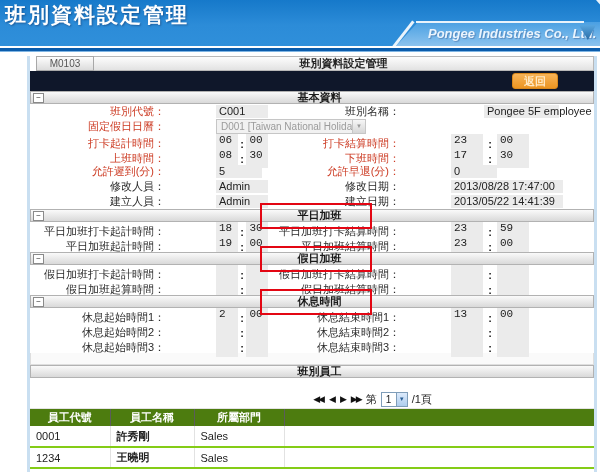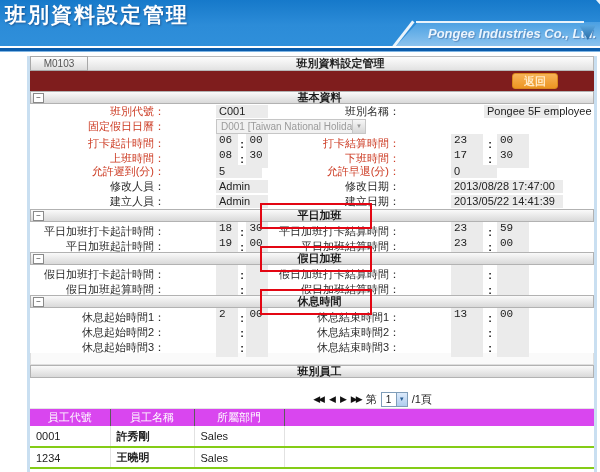--- a/index.html
+++ b/index.html
@@ -27,28 +27,28 @@
                    background:#e9f3fb; transform:rotate(-42deg); }
   .under1 { height:2px; background:#ffffff; }
   .under2 { height:3px; background:#0b5cab; }
   .under3 { height:1px; background:#7fb5e3; }
 
   
   .panel { position:absolute; left:27px; top:56px; width:570px; bottom:0;
            border-left:3px solid #c9dff1; border-right:3px solid #c9dff1; background:#fff; }
 
   .toolbar { display:flex; height:15px; }
-  .module-tab { width:58px; margin-left:0; background:linear-gradient(#fdfdfd,#dcdcdc);
+  .module-tab { width:58px; margin-left:6px; background:linear-gradient(#fdfdfd,#dcdcdc);
                 border:1px solid #a8a8a8; font-size:10px; color:#555; text-align:center;
                 line-height:13px; }
   .form-title-bar { flex:1; background:linear-gradient(#fdfdfd,#e2e2e2);
                     border:1px solid #b8b8b8; border-left:none; text-align:center;
                     font-size:11px; font-weight:bold; color:#222; line-height:13px; }
 
-  .back-row { position:relative; height:20px; background:#7f1d1d; }
+  .back-row { position:relative; height:20px; background:#0f172a; }
   .back-btn { position:absolute; right:36px; top:2px; width:46px; height:16px;
               background:linear-gradient(#f7b357,#ec9522); border:1px solid #d9881c;
               border-radius:3px; color:#ffe9c4; font-size:11px; font-weight:bold;
               text-align:center; line-height:14px; cursor:pointer; }
 
   .sec-bar { position:relative; height:13px; background:linear-gradient(#fafafa,#d9d9d9);
              border:1px solid #b2b2b2; display:flex; align-items:center; }
   .collapse-box { width:11px; height:10px; margin-left:2px; background:#fff;
                   border:1px solid #8a8a8a; font-size:8px; line-height:8px;
                   text-align:center; color:#333; cursor:pointer; }
@@ -87,21 +87,21 @@
   .pag-label { color:#222; margin:0 2px; }
   .page-sel { position:relative; width:27px; height:15px; background:#fff;
               border:1px solid #7f9db9; font-size:10px; color:#222; line-height:13px;
               padding-left:4px; margin:0 2px; cursor:pointer; }
   .page-sel-arrow { position:absolute; right:0; top:0; width:11px; height:13px;
                     background:linear-gradient(#dceafb,#aecdee); border-left:1px solid #7f9db9;
                     font-size:6px; color:#2a5e94; text-align:center; line-height:13px; }
 
   .etable { width:100%; border-collapse:collapse; table-layout:fixed; }
   .etable col.c1 { width:80px; } .etable col.c2 { width:84px; } .etable col.c3 { width:90px; }
-  .etable thead th { background:#d946ef; color:#fff; font-size:11px; font-weight:normal;
+  .etable thead th { background:#4d7c0f; color:#fff; font-size:11px; font-weight:bold;
                      height:17px; border-right:1px solid #5c5c5c; text-align:center; }
   .etable thead th:last-child { border-right:none; }
   .etable tbody td { height:21px; background:#fff; font-size:11px; color:#222;
                      padding-left:6px; border-right:1px solid #e2e2e2;
                      border-bottom:2px solid #84cc16; }
   .etable tbody td:last-child { border-right:none; }
   .ename { font-weight:bold; color:#111; }
   .edept { color:#85718a; }
 </style>
 </head>

